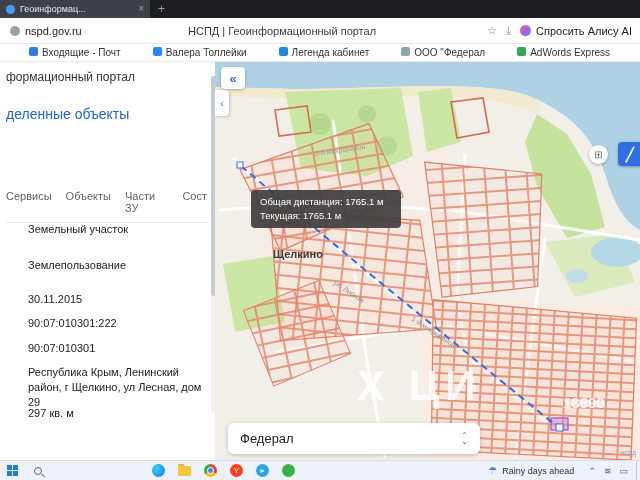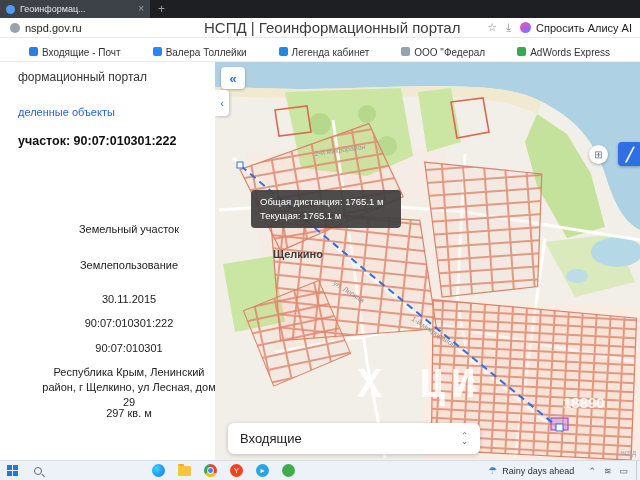--- a/index.html
+++ b/index.html
@@ -7,54 +7,54 @@
   .screen { position:relative; width:640px; height:480px; overflow:hidden; background:#fff; }
 
   
   .titlebar { position:absolute; top:0; left:0; right:0; height:18px; background:#1d1f23; display:flex; align-items:center; }
   .tab { width:150px; height:18px; background:#3d4148; display:flex; align-items:center; gap:5px; padding:0 6px; }
   .tab-fav { width:9px; height:9px; border-radius:50%; background:#4f9cf7; flex:0 0 auto; }
   .tab-title { font-size:9px; color:#e8e8e8; flex:1; white-space:nowrap; overflow:hidden; }
   .tab-close { color:#9aa0a6; font-size:10px; line-height:10px; }
   .new-tab { color:#9aa0a6; font-size:12px; margin-left:8px; }
 
-  .toolbar { position:absolute; top:18px; left:0; right:0; height:20px; background:#fff; border-bottom:1px solid #e8e8e8; display:flex; align-items:center; }
+  .toolbar { position:absolute; top:18px; left:0; right:0; height:26px; background:#fff; border-bottom:1px solid #e8e8e8; display:flex; align-items:center; }
   .site-chip { display:flex; align-items:center; gap:5px; margin-left:10px; font-size:11px; color:#1c1c1c; }
   .site-ic { width:10px; height:10px; border-radius:50%; background:#9aa1ab; }
-  .page-title { position:absolute; left:204px; font-size:15px; color:#3c3c3c; white-space:nowrap; }
+  .page-title { position:absolute; left:188px; font-size:11px; color:#3c3c3c; white-space:nowrap; }
   .toolbar-right { position:absolute; right:8px; display:flex; align-items:center; gap:9px; }
   .tb-ico { color:#848a93; font-size:11px; }
   .alice { display:flex; align-items:center; gap:5px; font-size:11px; color:#1c1c1c; white-space:nowrap; }
   .alice-ic { width:11px; height:11px; border-radius:50%; background:linear-gradient(135deg,#ff5a8a,#a95ef0 55%,#5a8cff); }
 
   .bookmarks { position:absolute; top:44px; left:0; right:0; height:18px; background:#fff; border-bottom:1px solid #ececec; display:flex; align-items:center; gap:13px; padding-left:10px; overflow:hidden; }
   .bm { display:flex; gap:4px; font-size:10px; color:#333; white-space:nowrap;padding-left:19px; }
   .bm-ic { width:9px; height:9px; border-radius:2px; flex:0 0 auto; }
 
   
-  .panel { position:absolute; top:62px; left:16px; width:215px; height:398px; background:#fff; overflow:hidden;text-align:center; }
+  .panel { position:absolute; top:62px; left:4px; width:215px; height:398px; background:#fff; overflow:hidden; }
   .portal-title { position:absolute; top:8px; left:2px; font-size:12px; color:#333; }
-  .sel-link { position:absolute; top:44px; left:2px; font-size:11px; color:#1f63d6; }
+  .sel-link { position:absolute; top:44px; left:2px; font-size:14px; color:#1f63d6; }
   .obj-heading { position:absolute; top:72px; left:2px; font-size:12.5px; font-weight:bold; color:#111; white-space:nowrap; }
   .tabs { position:absolute; top:128px; left:2px; right:12px; display:flex; gap:14px; font-size:11px; color:#5f6368; border-bottom:1px solid #e6e6e6; padding-bottom:8px; overflow:hidden; }
   .field { position:absolute; left:24px; width:178px; font-size:11px; color:#222; line-height:15px; }
   .f0{top:160px} .f1{top:196px} .f2{top:230px} .f3{top:254px} .f4{top:279px} .f5{top:303px} .f6{top:344px}
   .scrollbar { position:absolute; top:14px; right:2px; width:6px; height:336px; background:#f1f1f1; border-radius:3px; }
   .scroll-thumb { width:6px; height:220px; background:#c6cbd1; border-radius:3px; }
 
   
   .map { position:absolute; top:62px; left:215px; width:425px; height:398px; background:#f2efe9; overflow:hidden; }
   .map-btn { position:absolute; left:6px; top:5px; width:24px; height:22px; background:#fff; border-radius:4px; box-shadow:0 1px 3px rgba(0,0,0,.28); color:#2f6fe4; font-size:13px; font-weight:bold; display:flex; align-items:center; justify-content:center; }
   .side-tab { position:absolute; left:0; top:28px; width:14px; height:26px; background:#fff; border-radius:0 4px 4px 0; box-shadow:1px 1px 3px rgba(0,0,0,.2); color:#2f6fe4; font-size:11px; display:flex; align-items:center; justify-content:center; }
   .circle-btn { position:absolute; right:32px; top:83px; width:19px; height:19px; border-radius:50%; background:#fff; box-shadow:0 1px 3px rgba(0,0,0,.3); color:#6b7480; font-size:10px; display:flex; align-items:center; justify-content:center; }
   .ruler-btn { position:absolute; right:-2px; top:80px; width:24px; height:24px; border-radius:4px; background:#2f6fe4; box-shadow:0 1px 3px rgba(0,0,0,.3); color:#fff; font-size:13px; font-weight:bold; display:flex; align-items:center; justify-content:center; }
   .tooltip { position:absolute; left:36px; top:128px; width:150px; background:rgba(62,62,62,.92); color:#fff; font-size:9.5px; line-height:14px; padding:5px 9px; border-radius:4px; }
   .legend { position:absolute; left:13px; top:361px; width:252px; height:31px; background:#fff; border-radius:6px; box-shadow:0 1px 4px rgba(0,0,0,.22); display:flex; align-items:center; justify-content:space-between; padding:0 12px; font-size:13px; color:#222; }
   .legend-toggle { display:flex; flex-direction:column; color:#666; font-size:8px; line-height:6px; }
-  .wm1 { position:absolute; left:142px; top:300px; font-size:42px; font-weight:bold; color:rgba(255,255,255,.85); letter-spacing:6px; white-space:nowrap;font-family:Liberation Mono, monospace; }
+  .wm1 { position:absolute; left:142px; top:300px; font-size:42px; font-weight:bold; color:rgba(255,255,255,.85); letter-spacing:6px; white-space:nowrap; }
   .wm2 { position:absolute; left:348px; top:332px; font-size:15px; font-weight:bold; color:rgba(255,255,255,.9); }
   .attrib { position:absolute; right:4px; bottom:4px; font-size:7px; color:#93a8b5; }
 
   
   .taskbar { position:absolute; top:460px; left:0; right:0; height:20px; background:#edf2f8; border-top:1px solid #d7dde5; display:flex; align-items:center; }
   .win-logo { margin-left:7px; display:grid; grid-template-columns:5px 5px; grid-template-rows:5px 5px; gap:1px; }
   .win-logo span { background:#1f7ae0; }
   .search-glass { margin-left:16px; width:8px; height:8px; border:1.4px solid #5f6a76; border-radius:50%; position:relative; }
   .search-glass::after { content:""; position:absolute; width:4px; height:1.4px; background:#5f6a76; transform:rotate(45deg); left:6px; top:7px; }
   .task-icons { display:flex; gap:13px; margin-left:110px; align-items:center; }
@@ -129,21 +129,26 @@
       </div>
     <div class="bm">
         <span class="bm-ic" style="background:#e53935"></span>
         <span>Валера. 42 года</span>
       </div>
   </div>
 
   <div class="panel">
     <div class="portal-title">формационный портал</div>
     <div class="sel-link">деленные объекты</div>
-    <div class="obj-heading">участок: 90:07:010301:222</div>
+    <div class="tabs">
+      <span>Сервисы</span>
+      <span>Объекты</span>
+      <span>Части ЗУ</span>
+      <span>Сост</span>
+    </div>
     <div class="field f0">Земельный участок</div>
     <div class="field f1">Землепользование</div>
     <div class="field f2">30.11.2015</div>
     <div class="field f3">90:07:010301:222</div>
     <div class="field f4">90:07:010301</div>
     <div class="field f5">Республика Крым, Ленинский район, г Щелкино, ул Лесная, дом 29</div>
     <div class="field f6">297 кв. м</div>
     <div class="scrollbar">
         <div class="scroll-thumb"></div>
       </div>
@@ -222,21 +227,21 @@
     <div class="side-tab">‹</div>
     <div class="circle-btn">⊞</div>
     <div class="ruler-btn">╱</div>
 
     <div class="tooltip">
       <div>Общая дистанция: 1765.1 м</div>
       <div>Текущая: 1765.1 м</div>
     </div>
 
     <div class="legend">
-      <span>Входящие</span>
+      <span>Федерал</span>
       <span class="legend-toggle">
         <span>⌃</span>
         <span>⌄</span>
       </span>
     </div>
 
     <div class="attrib">нспд</div>
   </div>
 
   <div class="taskbar">

